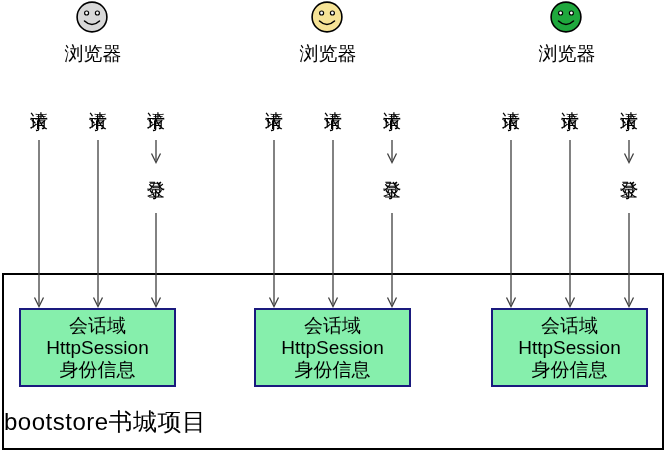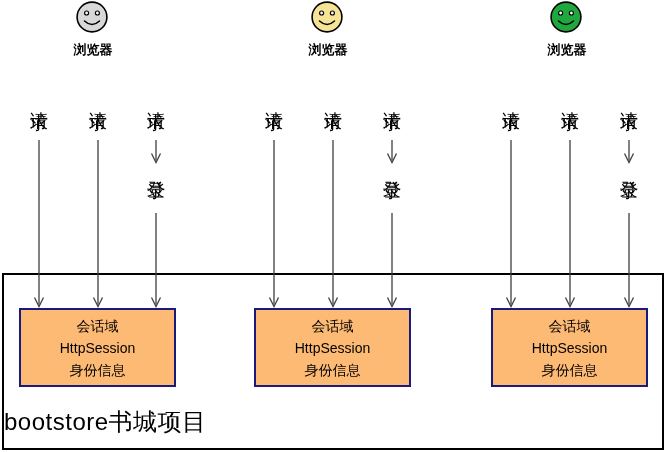--- a/index.html
+++ b/index.html
@@ -43,48 +43,47 @@
     fill: none;
   }
   .face { position: absolute; top: 1px; }
   .face .head  { stroke: #000; stroke-width: 1.6; }
   .face .eye   { stroke: #000; stroke-width: 1.2; }
   .face .smile { fill: none; stroke: #000; stroke-width: 1.5; stroke-linecap: round; }
   .browser-label {
     position: absolute;
     top: 41px;
     transform: translateX(-50%);
-    font-size: 13px;
+    font-size: 19px;
     white-space: nowrap;
-    font-weight: bold;
   }
   .vlabel {
     position: absolute;
     transform: translateX(-50%);
     writing-mode: vertical-rl;
     text-orientation: upright;
     font-size: 18px;
     line-height: 1;
     letter-spacing: 2px;
     white-space: nowrap;
   }
   .vlabel.request { top: 97px; }
   .vlabel.login   { top: 166px; }
   .session-box {
     position: absolute;
     top: 308px;
     width: 157px; height: 79px;
     border: 2px solid var(--session-box-border);
-    background: #fdba74;
+    background: #86efac;
     display: flex;
     flex-direction: column;
     justify-content: center;
     align-items: center;
     text-align: center;
-    font-size: 14px;
+    font-size: 19px;
     line-height: 22px;
   }
 </style>
 </head>
 <body>
 
 <div class="canvas">
 
   <div class="outer-box">
     <div class="outer-label">bootstore书城项目</div>

